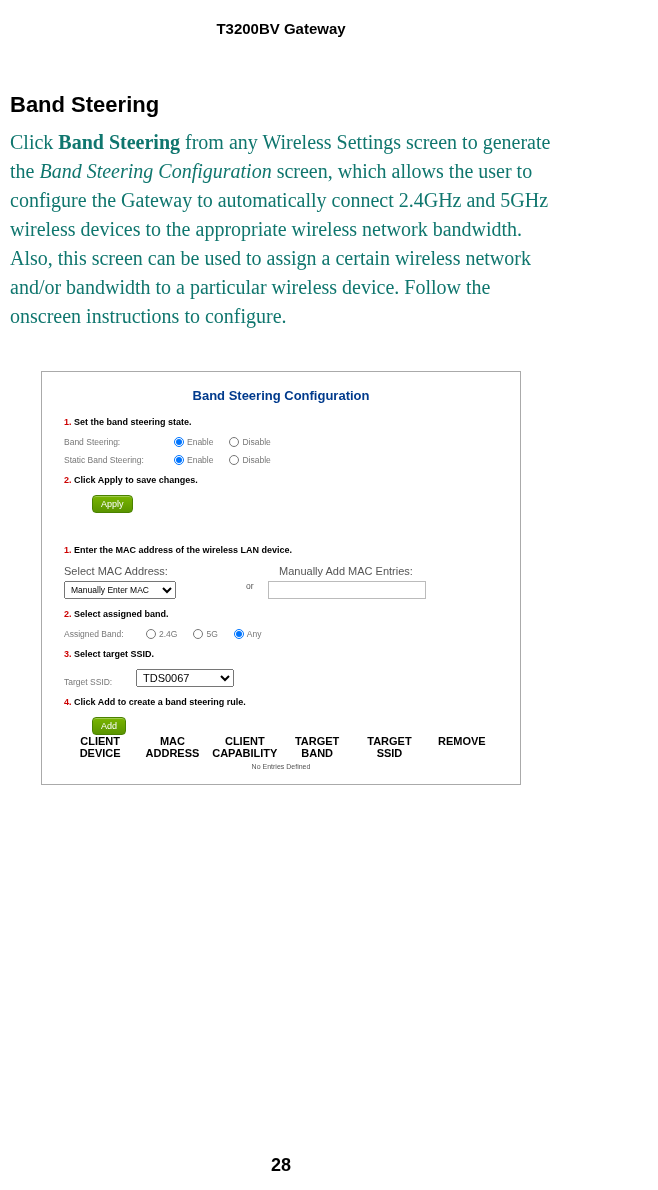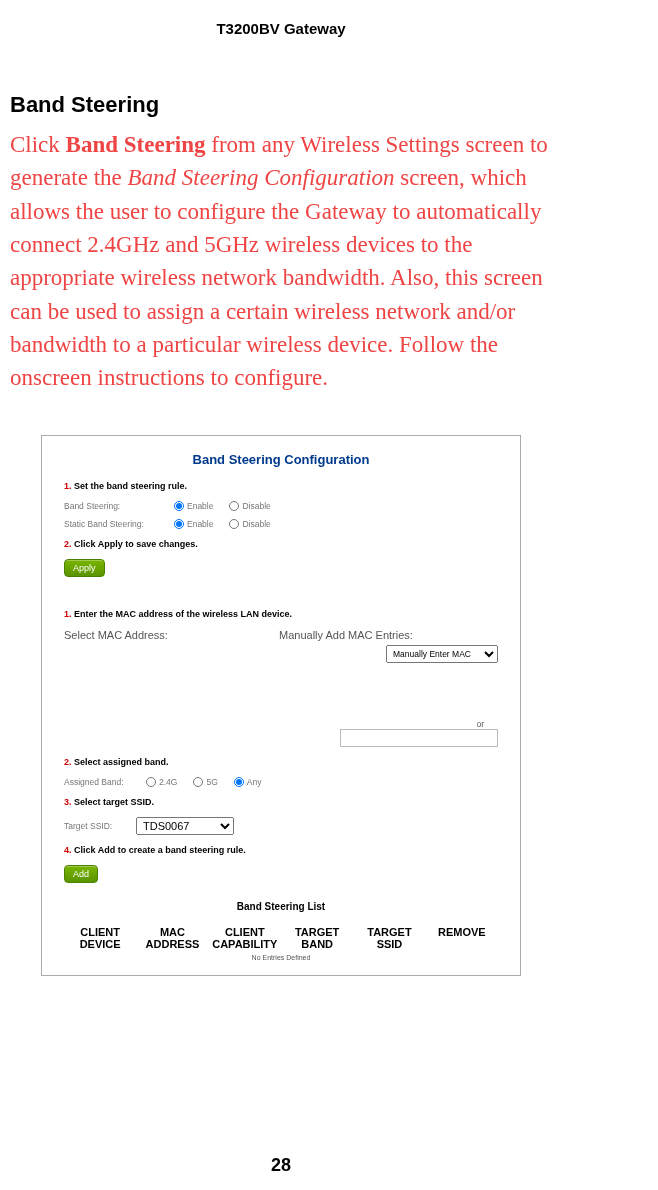--- a/index.html
+++ b/index.html
@@ -26,23 +26,23 @@
   }
   .section-title {
     font-family: Arial, Helvetica, sans-serif;
     font-weight: bold;
     font-size: 22px;
     margin: 0 0 10px 0;
     padding: 0;
     color: #000;
   }
   .body-text {
-    font-size: 23px;
+    font-size: 20px;
     line-height: 1.45;
-    color: #ef4444;
+    color: #0f766e;
     margin: 4px 0 40px 0;
   }
   .body-text .b { font-weight: bold; }
   .body-text .i { font-style: italic; }
 
   .panel {
     width: 480px;
     margin: 0 auto;
     border: 1px solid #aaa;
     padding: 10px 22px 14px 22px;
@@ -60,21 +60,21 @@
   }
   .step {
     font-weight: bold;
     font-size: 9px;
     color: #000;
     margin: 10px 0 10px 0;
   }
   .step .num { color: #cc0000; }
   .row {
     display: flex;
-    align-items: center;
+    align-items: flex-end;
     margin: 8px 0;
     font-size: 8.5px;
     color: #777;
   }
   .row-label {
     width: 110px;
     color: #777;
   }
   .radio-opt {
     display: inline-flex;
@@ -90,28 +90,28 @@
   .btn {
     background: linear-gradient(#79b500, #5a9400);
     color: #fff;
     border: 1px solid #4a8200;
     border-radius: 4px;
     font-family: Arial, sans-serif;
     font-size: 9px;
     padding: 3px 8px;
     cursor: pointer;
     box-shadow: inset 0 1px 0 rgba(255,255,255,0.3);
+    margin-left: 28px;
   }
   .mac-row {
     display: flex;
-    align-items: flex-end;
+    align-items: flex-start;
     font-size: 8.5px;
     color: #555;
     margin: 4px 0 8px 0;
-    flex-direction: column;
   }
   .mac-labels {
     display: flex;
     font-size: 11px;
     color: #555;
     margin-top: 6px;
   }
   .mac-labels .l1 { width: 215px; }
   .mac-select {
     font-size: 8.5px;
@@ -185,21 +185,21 @@
   <h2 class="section-title">Band Steering</h2>
 
   <p class="body-text">
     <span>Click </span><span class="b">Band Steering</span><span> from any Wireless Settings screen to generate the </span><span class="i">Band Steering Configuration</span><span> screen, which allows the user to configure the Gateway to automatically connect 2.4GHz and 5GHz wireless devices to the appropriate wireless network bandwidth. Also, this screen can be used to assign a certain wireless network and/or bandwidth to a particular wireless device. Follow the onscreen instructions to configure.</span>
   </p>
 
   <div class="panel">
     <div class="panel-title">Band Steering Configuration</div>
 
     <div class="step">
-      <span class="num">1.</span><span> Set the band steering rule.</span>
+      <span class="num">1.</span><span> Set the band steering state.</span>
     </div>
 
     <div class="row">
       <span class="row-label">Band Steering:</span>
       <label class="radio-opt">
         <input type="radio" checked="" style="">
           <span>Enable</span>
       </label>
       <label class="radio-opt">
         <input type="radio" style="">
@@ -274,21 +274,20 @@
         <option>TDS0067</option>
       </select>
     </div>
 
     <div class="step">
       <span class="num">4.</span><span> Click Add to create a band steering rule.</span>
     </div>
 
     <button class="btn">Add</button>
 
-    <div class="list-title">Band Steering List</div>
 
     <div class="list-head">
       <div>CLIENT DEVICE</div>
       <div>MAC ADDRESS</div>
       <div>CLIENT CAPABILITY</div>
       <div>TARGET BAND</div>
       <div>TARGET SSID</div>
       <div>REMOVE</div>
     </div>
 

